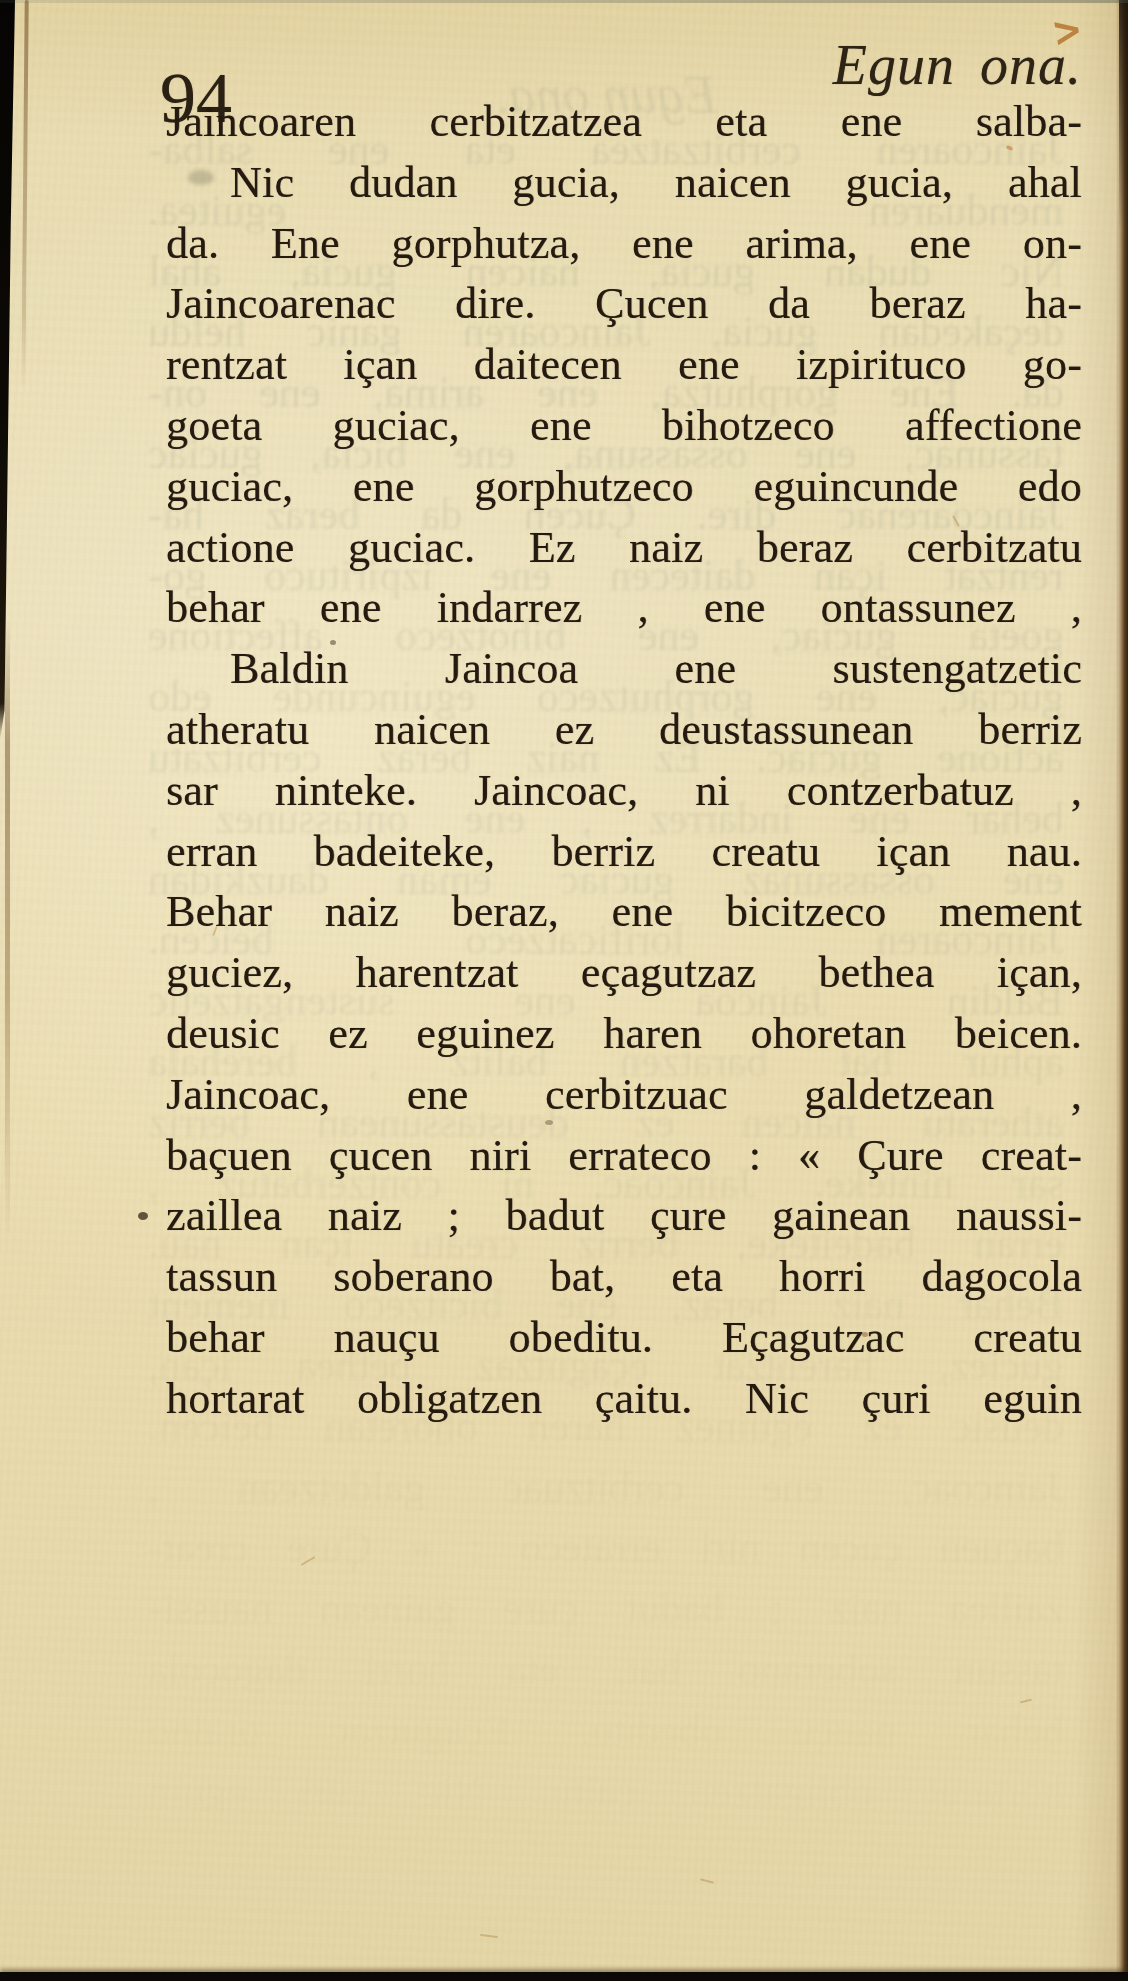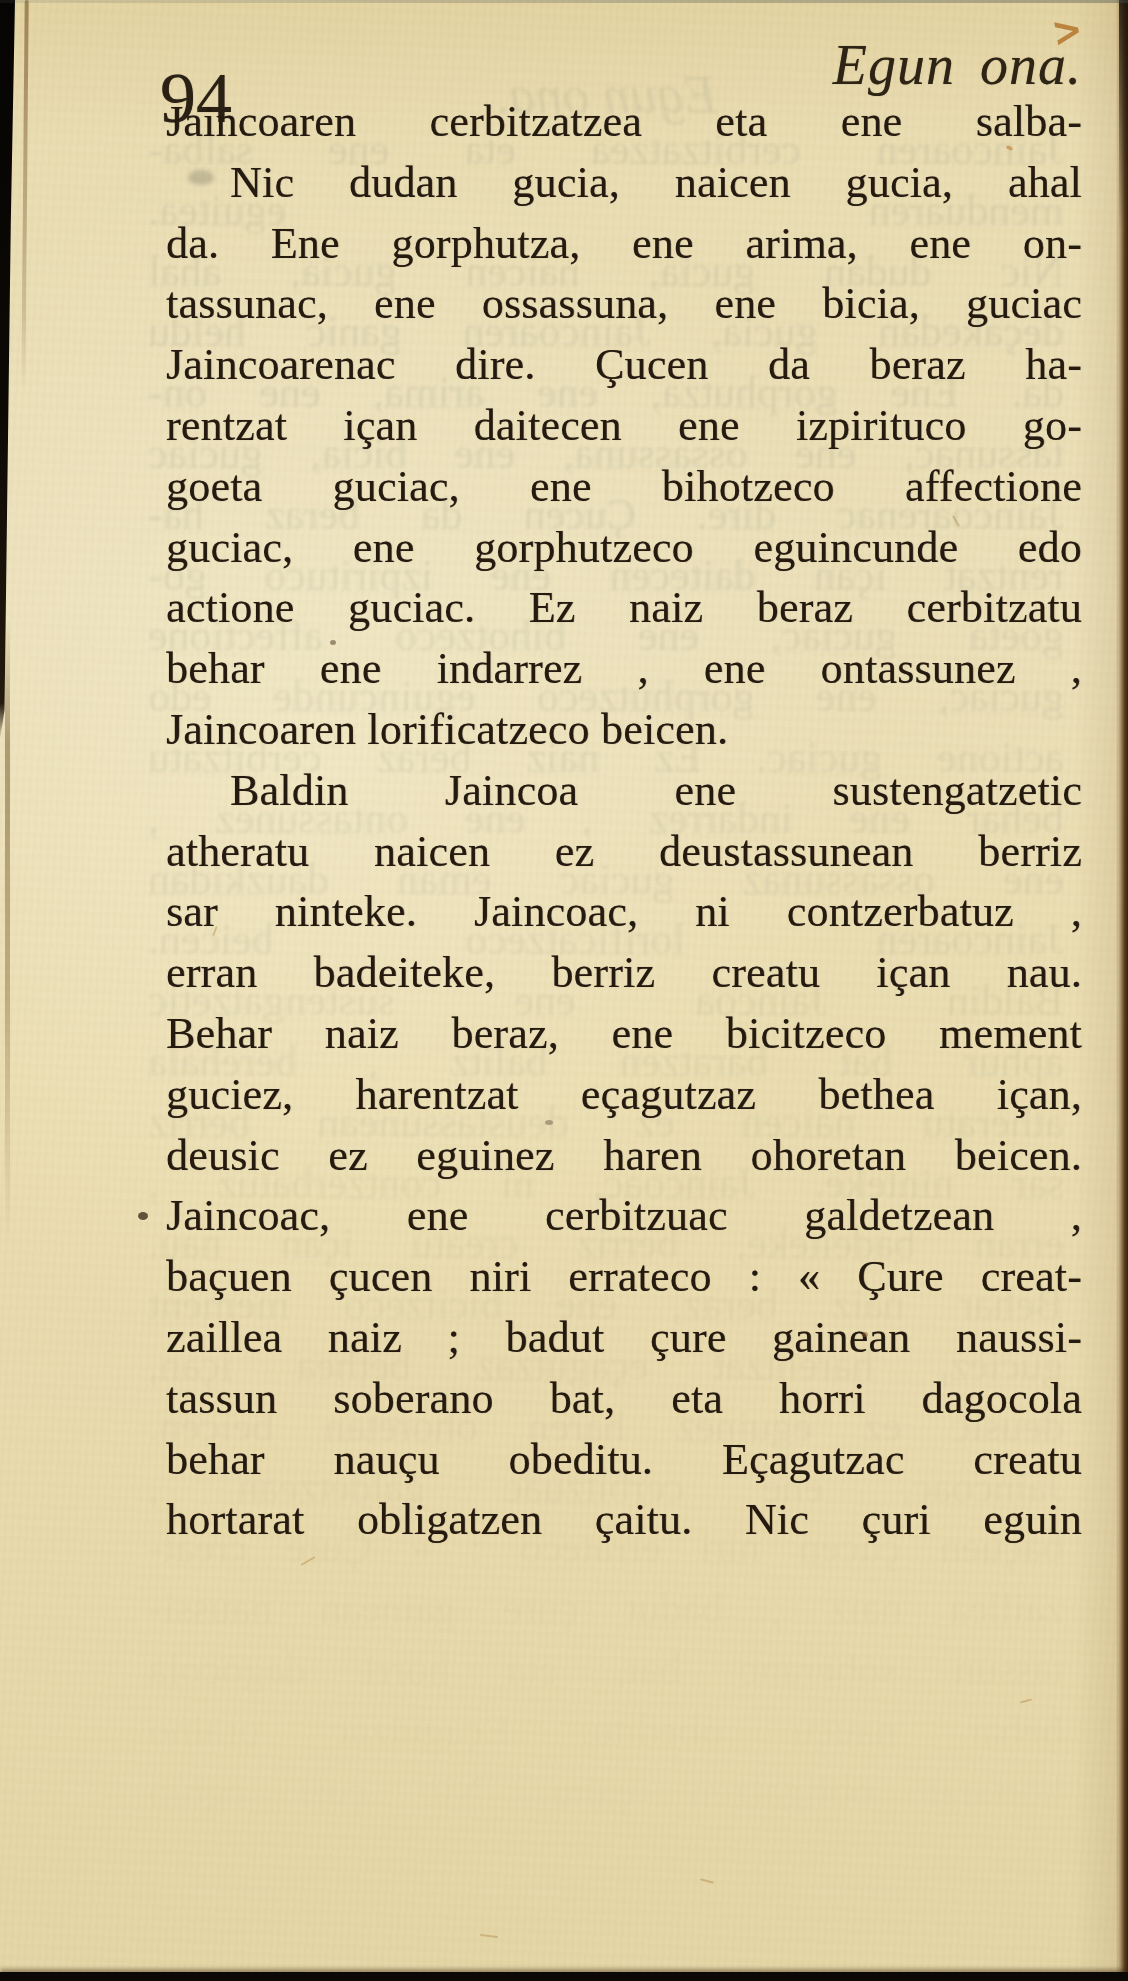--- a/index.html
+++ b/index.html
@@ -178,28 +178,26 @@
       </div>
   </div>
 
   <div class="page-number">94</div>
   <div class="running-title">Egun ona.</div>
 
   <div class="text-block" id="text-block">
       <div class="line">Jaincoaren cerbitzatzea eta ene salba-</div>
       <div class="line indent">Nic dudan gucia, naicen gucia, ahal</div>
       <div class="line">da. Ene gorphutza, ene arima, ene on-</div>
-      <div class="line">tassunac, ene ossassuna, ene bicia, guciac</div>
       <div class="line">Jaincoarenac dire. Çucen da beraz ha-</div>
       <div class="line">rentzat içan daitecen ene izpirituco go-</div>
       <div class="line">goeta guciac, ene bihotzeco affectione</div>
       <div class="line">guciac, ene gorphutzeco eguincunde edo</div>
       <div class="line">actione guciac. Ez naiz beraz cerbitzatu</div>
       <div class="line">behar ene indarrez , ene ontassunez ,</div>
-      <div class="line no-just">Jaincoaren lorificatzeco beicen.</div>
       <div class="line indent">Baldin Jaincoa ene sustengatzetic</div>
       <div class="line">atheratu naicen ez deustassunean berriz</div>
       <div class="line">sar ninteke. Jaincoac, ni contzerbatuz ,</div>
       <div class="line">erran badeiteke, berriz creatu içan nau.</div>
       <div class="line">Behar naiz beraz, ene bicitzeco mement</div>
       <div class="line">guciez, harentzat eçagutzaz bethea içan,</div>
       <div class="line">deusic ez eguinez haren ohoretan beicen.</div>
       <div class="line">Jaincoac, ene cerbitzuac galdetzean ,</div>
       <div class="line">baçuen çucen niri errateco : « Çure creat-</div>
       <div class="line">zaillea naiz ; badut çure gainean naussi-</div>

